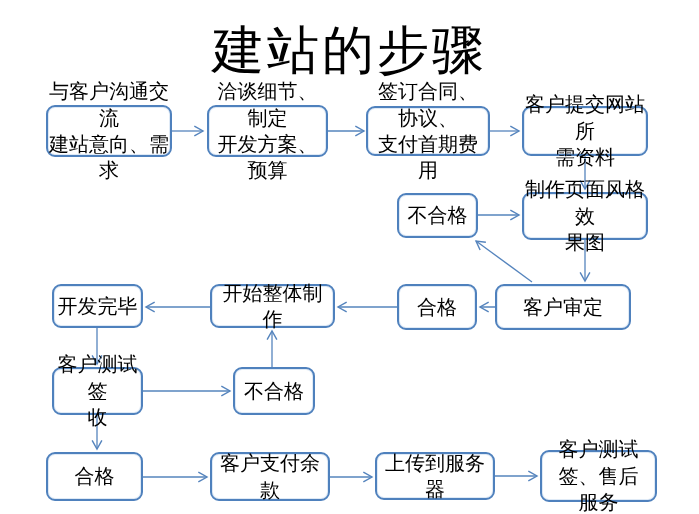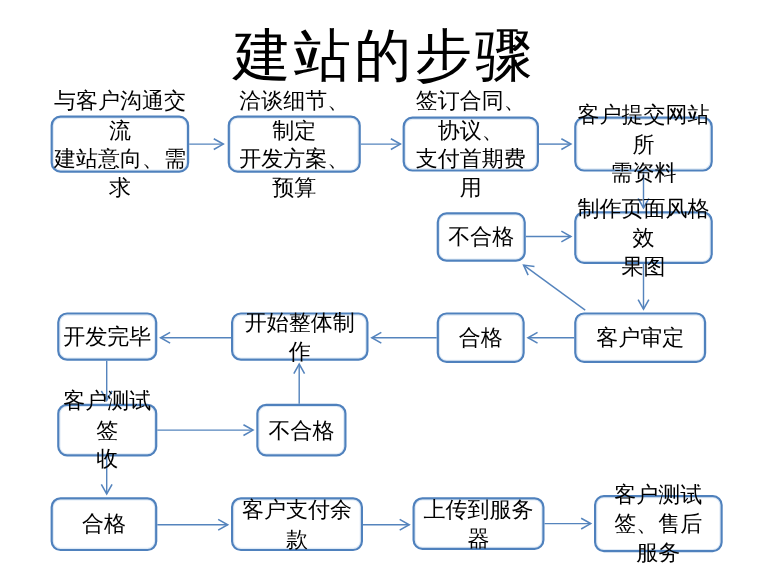--- a/index.html
+++ b/index.html
@@ -106,21 +106,21 @@
 
   <div class="node" style="left:522px;top:192px;width:126px;height:48px;">
     <span>制作页面风格效
 果图</span>
   </div>
 
   <div class="node" style="left:397px;top:284px;width:80px;height:46px;">
     <span>合格</span>
   </div>
 
-  <div class="node" style="left:522px;top:284px;width:120px;height:46px;">
+  <div class="node" style="left:495px;top:284px;width:136px;height:46px;">
     <span>客户审定</span>
   </div>
 
   <div class="node" style="left:210px;top:284px;width:125px;height:44px;">
     <span>开始整体制作</span>
   </div>
 
   <div class="node" style="left:52px;top:284px;width:91px;height:44px;">
     <span>开发完毕</span>
   </div>

